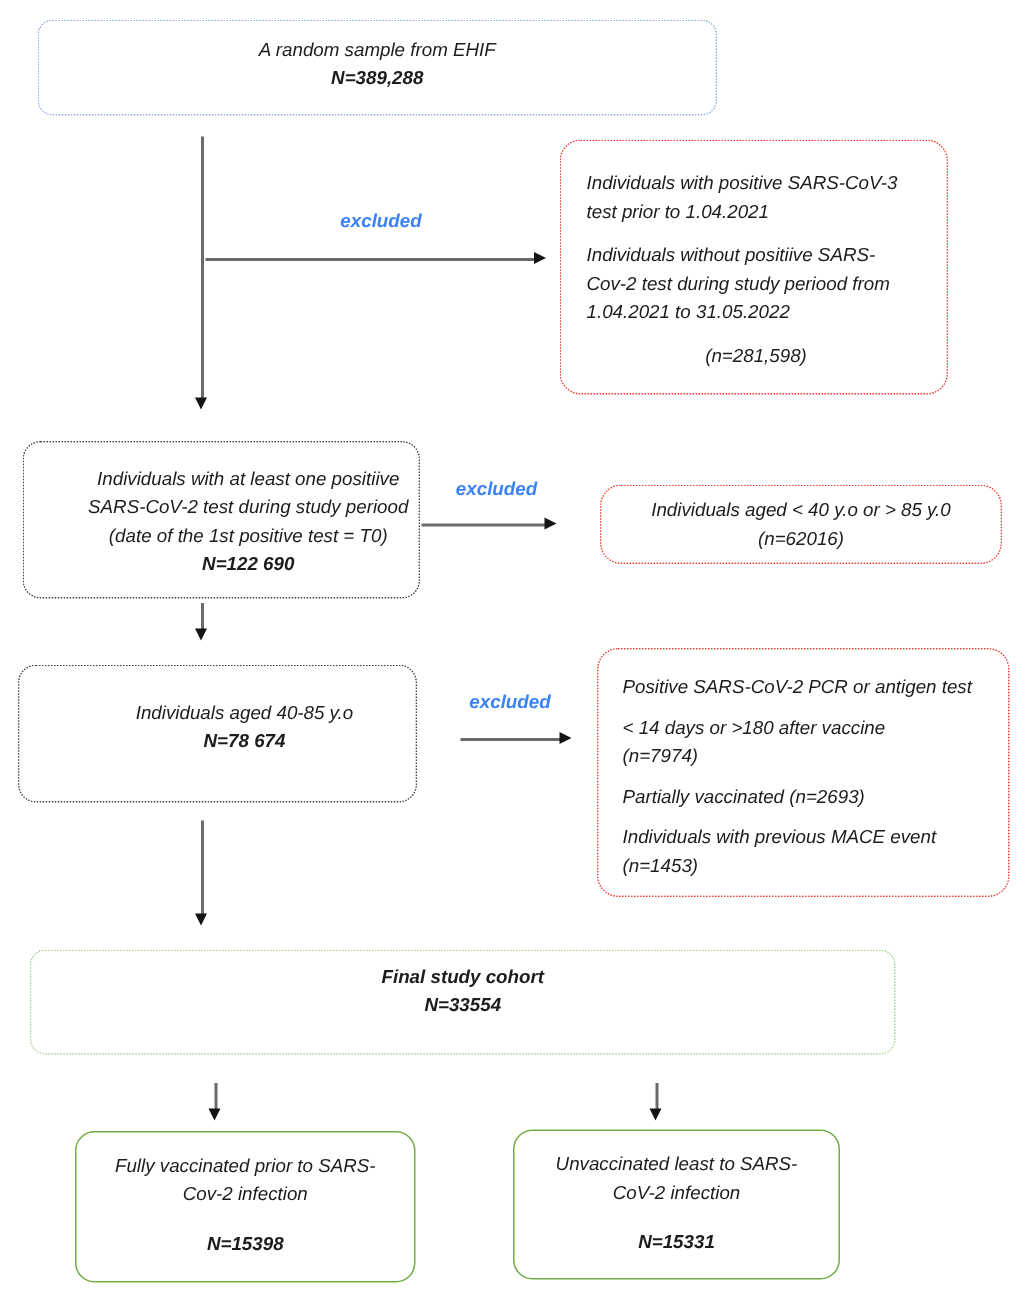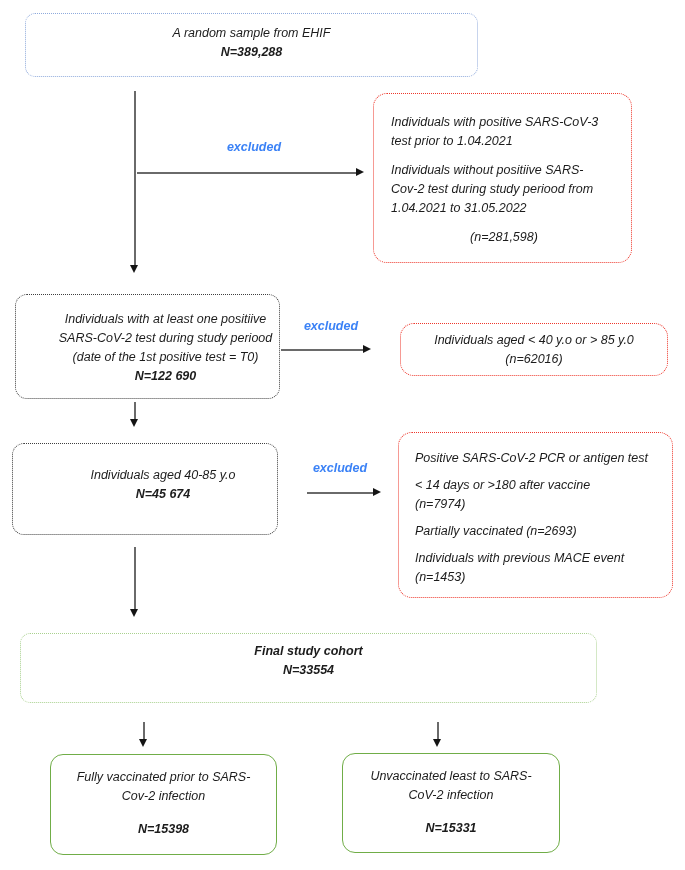--- a/index.html
+++ b/index.html
@@ -73,21 +73,21 @@
   <div class="box b-red tc" style="left:380px;top:323px;width:268px;height:53px;padding-top:7px;margin-left:20px;">
     <span class="ln">Individuals aged &lt; 40 y.o or &gt; 85 y.0</span>
     <span class="ln">(n=62016)</span>
   </div>
 
   <div class="vline" style="left:134px;top:402px;height:18px;"></div>
   <div class="ah-down" style="left:130px;top:419px;"></div>
 
   <div class="box b-black tc" style="left:12px;top:443px;width:266px;height:92px;padding-top:22px;">
     <span class="ln">Individuals aged 40-85 y.o</span>
-    <span class="ln bold">N=45 674</span>
+    <span class="ln bold">N=78 674</span>
   </div>
 
   <div class="hline" style="left:307px;top:492px;width:67px;"></div>
   <div class="ah-right" style="left:373px;top:488px;"></div>
   <div class="excl" style="left:295px;top:461px;">excluded</div>
 
   <div class="box b-red tl" style="left:398px;top:432px;width:275px;height:166px;padding:16px 12px 0 16px;">
     <span class="ln">Positive SARS-CoV-2 PCR or antigen test</span>
     <span class="ln gap8">&lt; 14 days or &gt;180 after vaccine</span>
     <span class="ln">(n=7974)</span>

